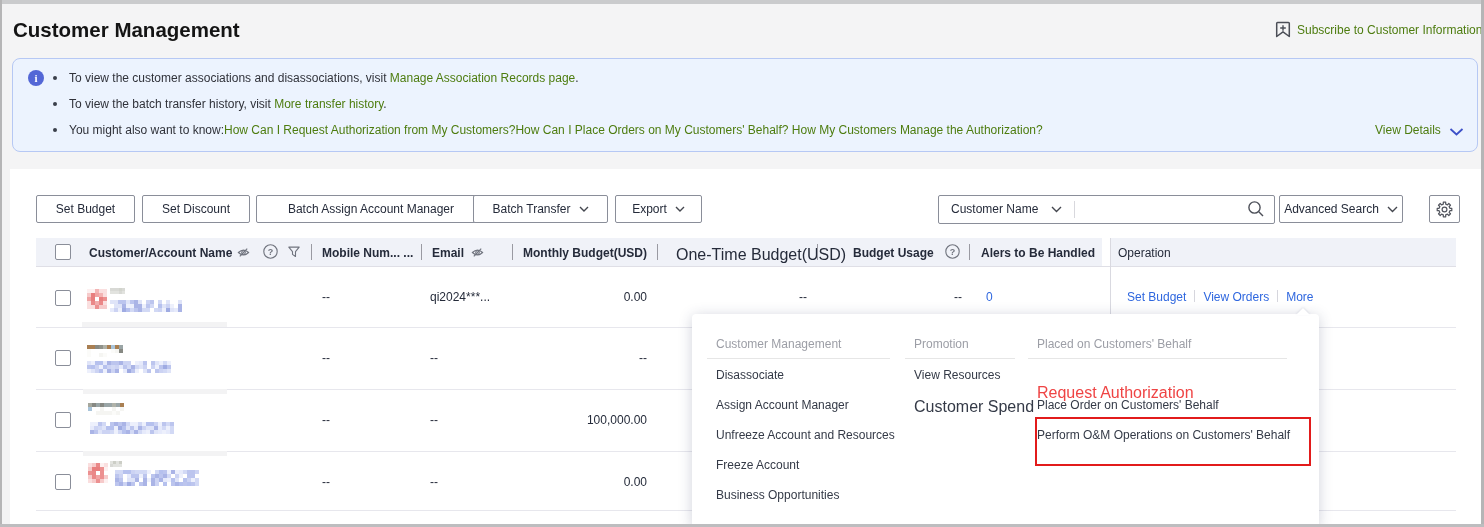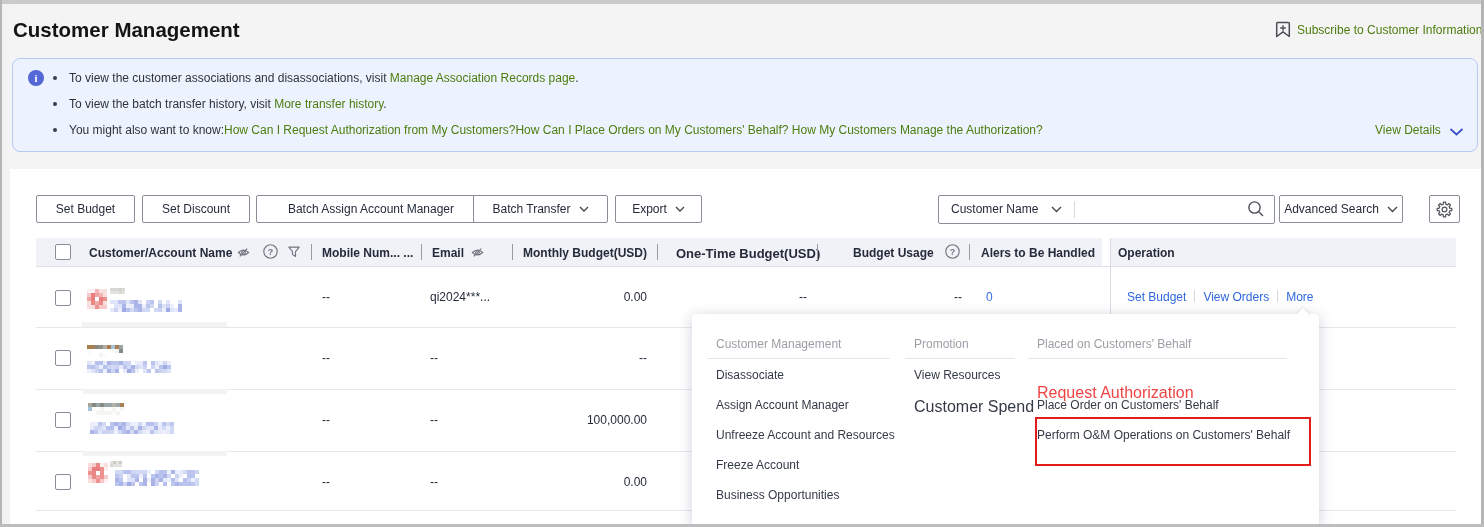--- a/index.html
+++ b/index.html
@@ -97,30 +97,30 @@
 <div class="hdr-sep" style="left:421px"></div>
 <div class="abs" style="left:432px;top:246px;font-size:12px;font-weight:bold;color:#252b3a">Email</div>
 <svg class="abs" style="left:471px;top:247px" width="13" height="11" viewBox="0 0 13 11" fill="none">
  <path d="M1.4 5.5 q5.1 -4.9 10.2 0 q-5.1 4.9 -10.2 0 z" stroke="#70747e" stroke-width="1.1"></path>
  <circle cx="6.5" cy="5.5" r="1.8" stroke="#70747e" stroke-width="1.1"></circle>
  <path d="M2.8 9.4 L10.2 1.6" stroke="#70747e" stroke-width="1.1"></path>
 </svg>
 <div class="hdr-sep" style="left:512px"></div>
 <div class="abs" style="left:523px;top:246px;font-size:12px;font-weight:bold;color:#252b3a">Monthly Budget(USD)</div>
 <div class="hdr-sep" style="left:657px"></div>
-<div class="abs" style="left:676px;top:246px;font-size:13px;font-weight:bold;color:#252b3a">One-Time Budget(USD)</div>
+<div class="abs" style="left:676px;top:246px;font-size:16px;font-weight:normal;color:#252b3a">One-Time Budget(USD)</div>
 <div class="hdr-sep" style="left:817px"></div>
 <div class="abs" style="left:853px;top:246px;font-size:12px;font-weight:bold;color:#252b3a">Budget Usage</div>
 <svg class="abs" style="left:945px;top:244px" width="15" height="15" viewBox="0 0 15 15" fill="none">
  <circle cx="7.5" cy="7.5" r="6.7" stroke="#70747e" stroke-width="1.1"></circle>
  <text x="7.5" y="10.8" text-anchor="middle" fill="#70747e" style="font:bold 9px 'Liberation Sans'">?</text>
 </svg>
 <div class="hdr-sep" style="left:969px"></div>
 <div class="abs" style="left:981px;top:246px;font-size:12px;font-weight:bold;color:#252b3a">Alers to Be Handled</div>
-<div class="abs" style="left:1118px;top:246px;font-size:12px;font-weight:bold;color:#252b3a">Operation</div>
+<div class="abs" style="left:1118px;top:246px;font-size:12px;font-weight:normal;color:#252b3a">Operation</div>
 
 <div class="abs" style="left:1110px;top:238px;width:1px;height:273px;background:#d9d9e0"></div>
 
 <div class="rowline" style="top:327px"></div>
 <div class="rowline" style="top:389px"></div>
 <div class="rowline" style="top:451px"></div>
 <div class="rowline" style="top:510px"></div>
 
 <div class="abs" style="left:82px;top:322px;width:145px;height:5px;background:#f3f3f4"></div>
 <div class="abs" style="left:83px;top:389px;width:144px;height:5px;background:#f3f3f4"></div>

